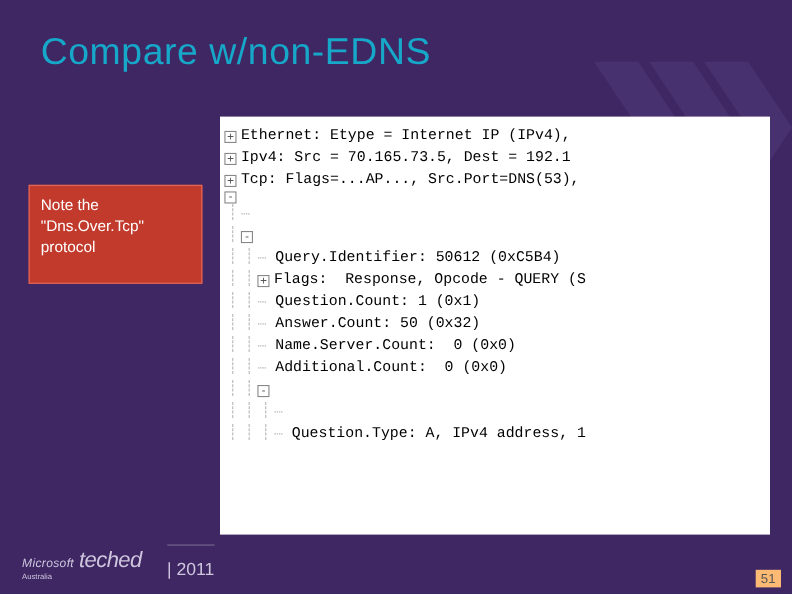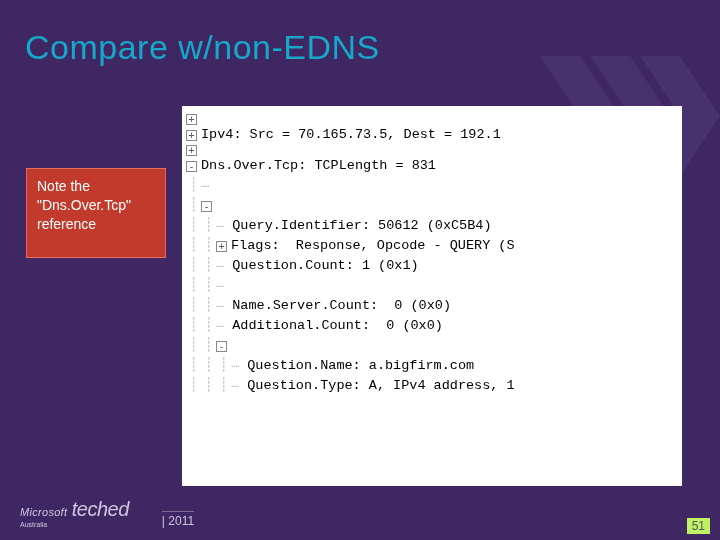--- a/index.html
+++ b/index.html
@@ -12,21 +12,21 @@
   .chevrons {
     position: absolute;
     top: 56px; right: 0;
     width: 180px; height: 120px;
     opacity: 0.35;
     pointer-events: none;
   }
   .slide {
     position: absolute;
     inset: 0;
-    padding: 28px 30px 0 25px;
+    padding: 28px 30px 0 37px;
     border-radius: 30px;
   }
   .title {
     color: #16a7c9;
     font-size: 34px;
     font-weight: 400;
     letter-spacing: 0.5px;
   }
   .content {
     position: absolute;
@@ -35,21 +35,21 @@
     right: 14px;
     display: flex;
     gap: 16px;
   }
   .callout {
     background: #c23a2c;
     color: #fff;
     font-size: 14px;
     line-height: 1.35;
     padding: 8px 10px;
-    width: 140px;
+    width: 158px;
     height: 90px;
     border: 1px solid #e46b5d;
     margin-top: 62px;
   }
   .capture {
     background: #fff;
     width: 500px;
     height: 380px;
     padding: 8px 4px;
     font-family: "Courier New", monospace;
@@ -100,31 +100,31 @@
     font-family: "Segoe UI", sans-serif;
     letter-spacing: 0.3px;
   }
   .teched {
     font-size: 20px;
     font-style: italic;
     font-weight: 300;
     letter-spacing: -0.5px;
   }
   .year {
-    font-size: 12px;
+    font-size: 16px;
     border-top: 1px solid #7a6a94;
-    padding-top: 2px;
-    margin-left: 12px;
+    padding-top: 14px;
+    margin-left: 2px;
   }
   .aus { font-size: 7px; display:block; line-height:1; }
   .pagenum {
     position: absolute;
     right: 10px;
     bottom: 6px;
-    background: #bef264;
+    background: #fdba74;
     color: #555;
     font-size: 12px;
     padding: 1px 5px;
     margin-top: 39px;
   }
 </style>
 </head>
 <body>
 
 <svg class="chevrons" viewBox="0 0 180 120">
@@ -136,39 +136,39 @@
 </svg>
 
 <div class="slide">
   <h1 class="title">Compare w/non-EDNS</h1>
 
   <div class="content">
 
     <div class="callout">
       <div>Note the</div>
       <div>"Dns.Over.Tcp"</div>
-      <div>reference</div>
+      <div>protocol</div>
     </div>
 
     <div class="capture" id="capture">
 
-    <div class="row"><span class="toggle">+</span></div>
+    <div class="row"><span class="toggle">+</span><span>Ethernet: Etype = Internet IP (IPv4),</span></div>
         <div class="row"><span class="toggle">+</span><span>Ipv4: Src = 70.165.73.5, Dest = 192.1</span></div>
-        <div class="row"><span class="toggle">+</span></div>
-        <div class="row"><span class="toggle">-</span><span>Dns.Over.Tcp: TCPLength = 831</span></div>
+        <div class="row"><span class="toggle">+</span><span>Tcp: Flags=...AP..., Src.Port=DNS(53),</span></div>
+        <div class="row"><span class="toggle">-</span></div>
         <div class="row"><span class="vline-col">┊</span><span class="branch">┈ </span></div>
         <div class="row"><span class="vline-col">┊</span><span class="toggle">-</span></div>
         <div class="row"><span class="vline-col">┊</span><span class="vline-col">┊</span><span class="branch">┈ </span><span>Query.Identifier: 50612 (0xC5B4)</span></div>
         <div class="row"><span class="vline-col">┊</span><span class="vline-col">┊</span><span class="toggle">+</span><span>Flags:  Response, Opcode - QUERY (S</span></div>
         <div class="row"><span class="vline-col">┊</span><span class="vline-col">┊</span><span class="branch">┈ </span><span>Question.Count: 1 (0x1)</span></div>
-        <div class="row"><span class="vline-col">┊</span><span class="vline-col">┊</span><span class="branch">┈ </span></div>
+        <div class="row"><span class="vline-col">┊</span><span class="vline-col">┊</span><span class="branch">┈ </span><span>Answer.Count: 50 (0x32)</span></div>
         <div class="row"><span class="vline-col">┊</span><span class="vline-col">┊</span><span class="branch">┈ </span><span>Name.Server.Count:  0 (0x0)</span></div>
         <div class="row"><span class="vline-col">┊</span><span class="vline-col">┊</span><span class="branch">┈ </span><span>Additional.Count:  0 (0x0)</span></div>
         <div class="row"><span class="vline-col">┊</span><span class="vline-col">┊</span><span class="toggle">-</span></div>
-        <div class="row"><span class="vline-col">┊</span><span class="vline-col">┊</span><span class="vline-col">┊</span><span class="branch">┈ </span><span>Question.Name: a.bigfirm.com</span></div>
+        <div class="row"><span class="vline-col">┊</span><span class="vline-col">┊</span><span class="vline-col">┊</span><span class="branch">┈ </span></div>
         <div class="row"><span class="vline-col">┊</span><span class="vline-col">┊</span><span class="vline-col">┊</span><span class="branch">┈ </span><span>Question.Type: A, IPv4 address, 1</span></div>
       </div>
 
   </div>
 </div>
 
 <div class="footer">
   <div>
     <span class="ms">Microsoft</span>
     <span class="teched">teched</span>

